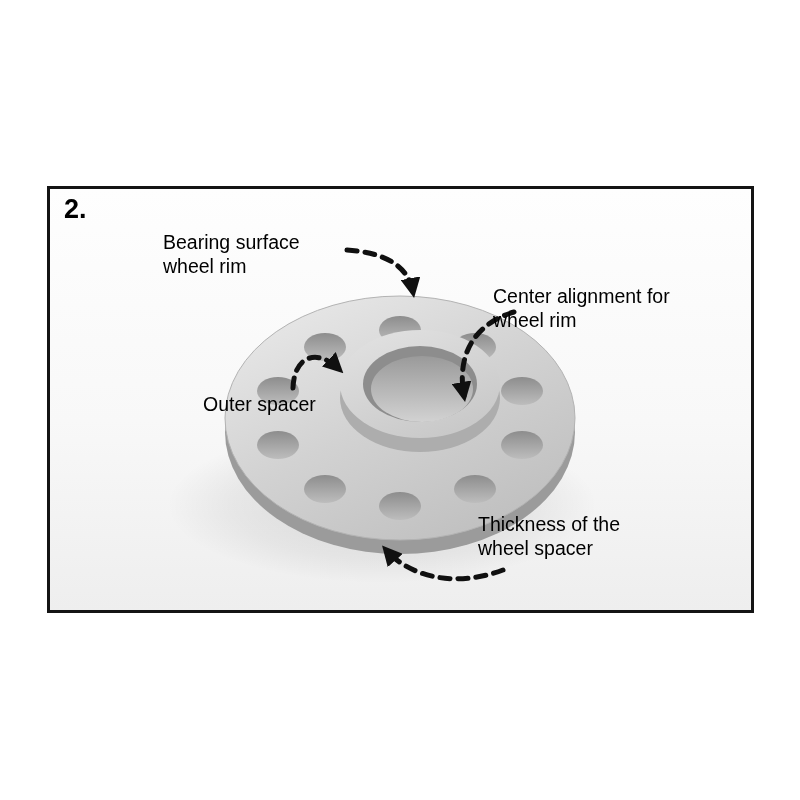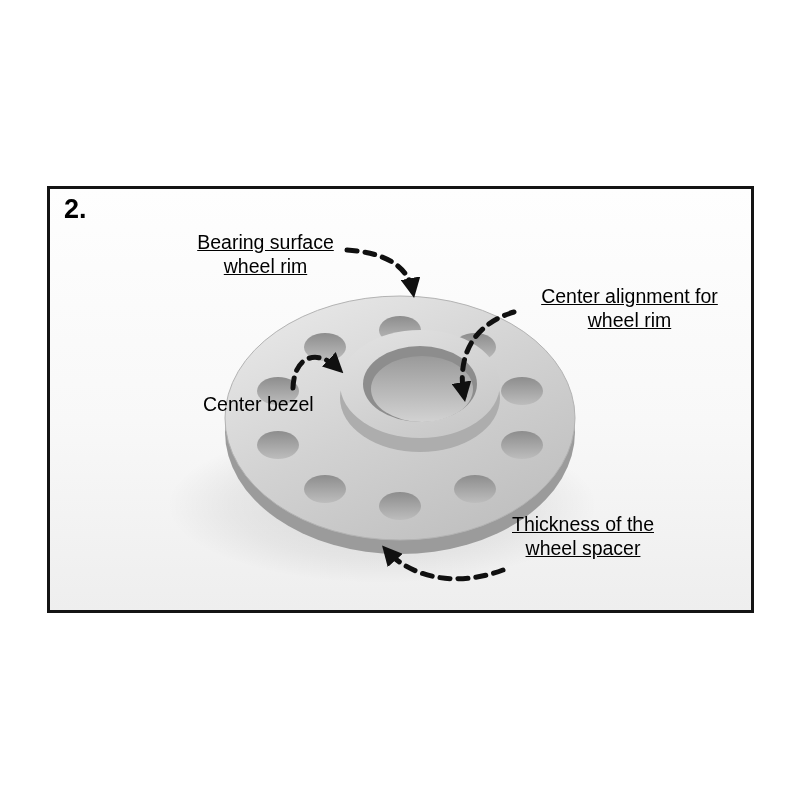--- a/index.html
+++ b/index.html
@@ -4,21 +4,21 @@
 <style>
   html,body{margin:0;padding:0;background:#ffffff;}
   .canvas{position:relative;width:800px;height:800px;background:#ffffff;overflow:hidden;
           font-family:"Liberation Sans",sans-serif;color:#000;}
   .frame{position:absolute;left:47px;top:186px;width:707px;height:427px;
          border:3px solid #141414;box-sizing:border-box;
          background:linear-gradient(180deg,#fefefe 0%,#f8f8f8 55%,#eeeeee 100%);}
   .illustration{position:absolute;left:0;top:0;width:800px;height:800px;}
   .step{position:absolute;left:64px;top:194px;font-size:27px;font-weight:bold;}
   .label{position:absolute;font-size:19.5px;line-height:24px;white-space:pre-line;}
-  .label.center{text-align:center;text-decoration:underline;}
+  .label.center{}
 </style>
 </head>
 <body>
 
 <div class="canvas">
 
   <div class="frame"></div>
 
   <svg class="illustration" viewBox="0 0 800 800" xmlns="http://www.w3.org/2000/svg">
     <defs>
@@ -80,21 +80,21 @@
       <path d="M 293 388 C 294 356 317 348 339 369" marker-end="url(#arrowHead)"></path>
       <path d="M 503 570 C 452 589 408 575 386 550" marker-end="url(#arrowHead)"></path>
     </g>
   </svg>
 
   <div class="step">2.</div>
 
   <div class="label center" style="left:163px;top:230px;width:205px;">Bearing surface
 wheel rim</div>
 
-  <div class="label center" style="left:522px;top:284px;width:215px;">Center alignment for
+  <div class="label center" style="left:493px;top:284px;width:215px;">Center alignment for
 wheel rim</div>
 
-  <div class="label" style="left:203px;top:392px;">Center bezel</div>
+  <div class="label" style="left:203px;top:392px;">Outer spacer</div>
 
   <div class="label center" style="left:478px;top:512px;width:210px;">Thickness of the
 wheel spacer</div>
 
 </div>
 
 </body></html>

